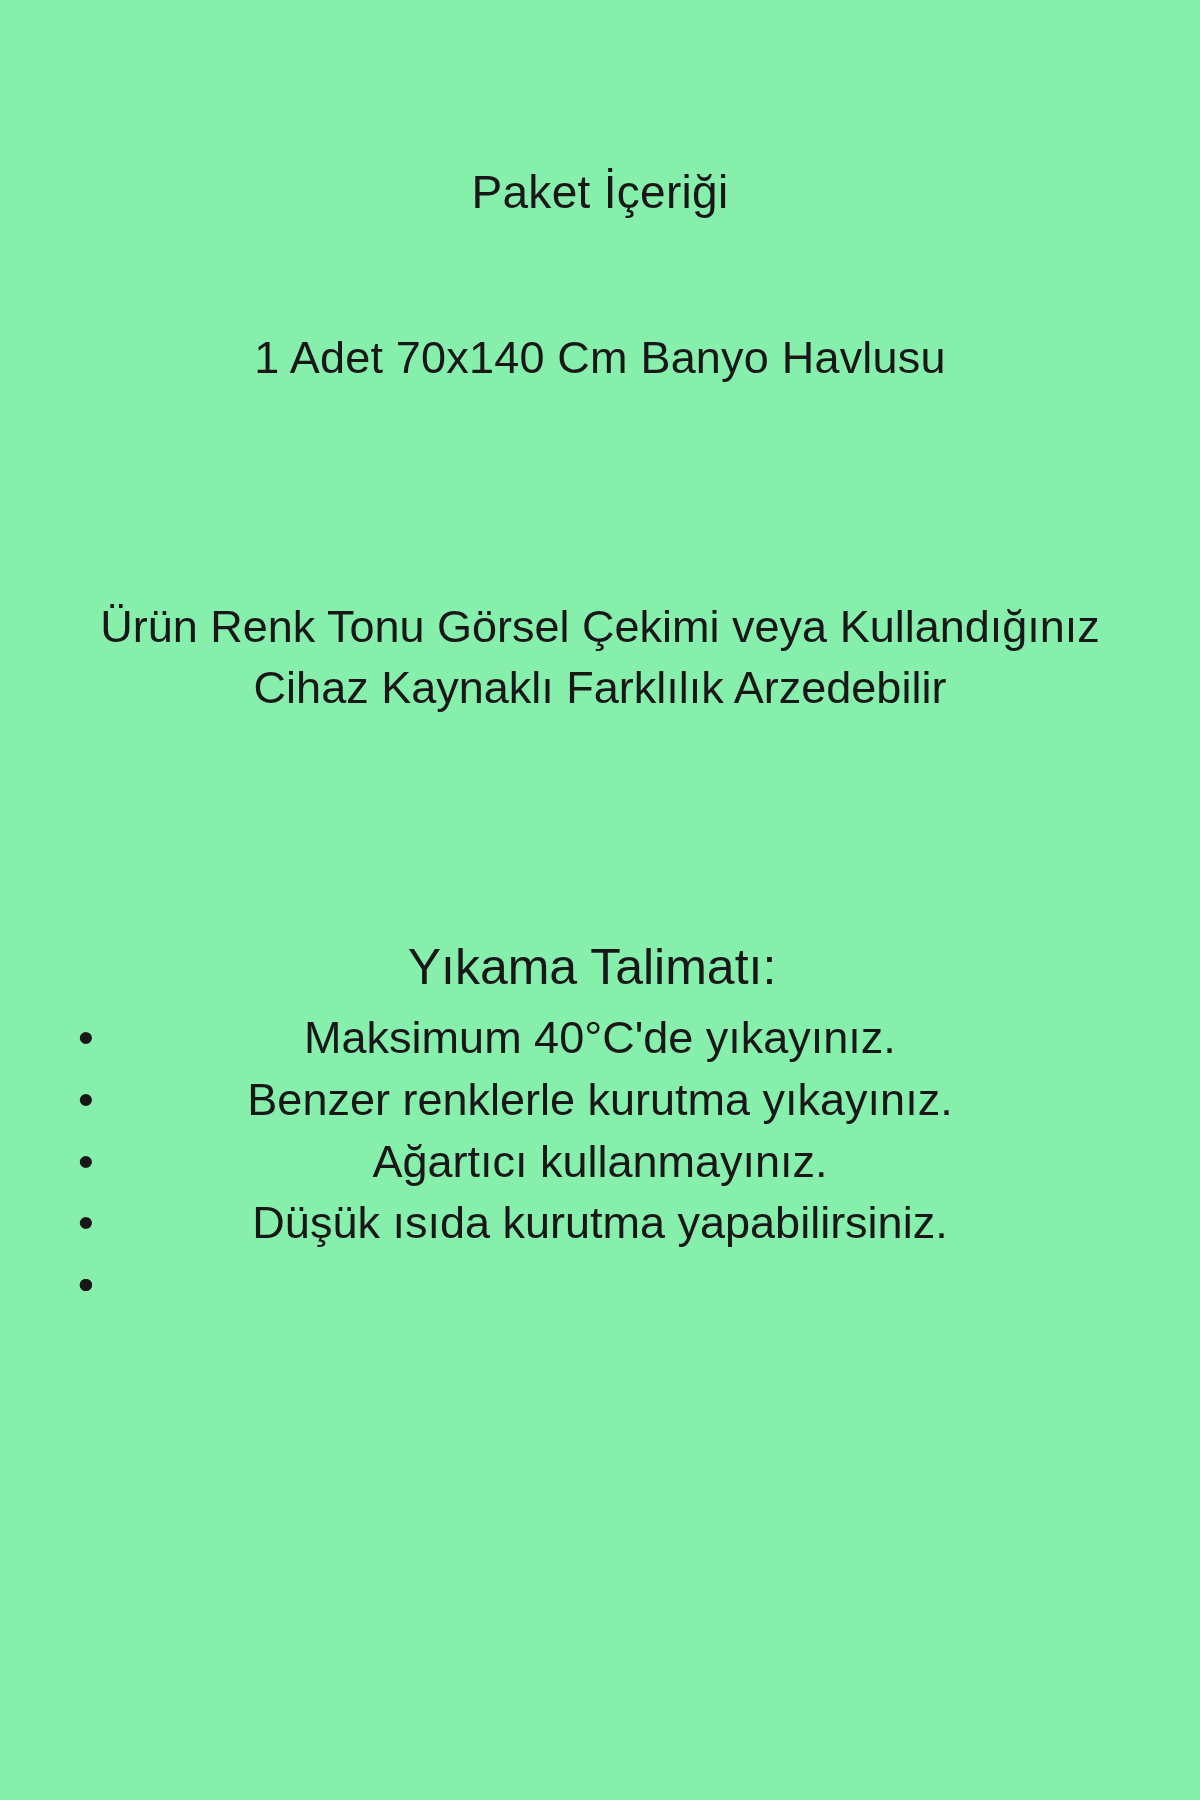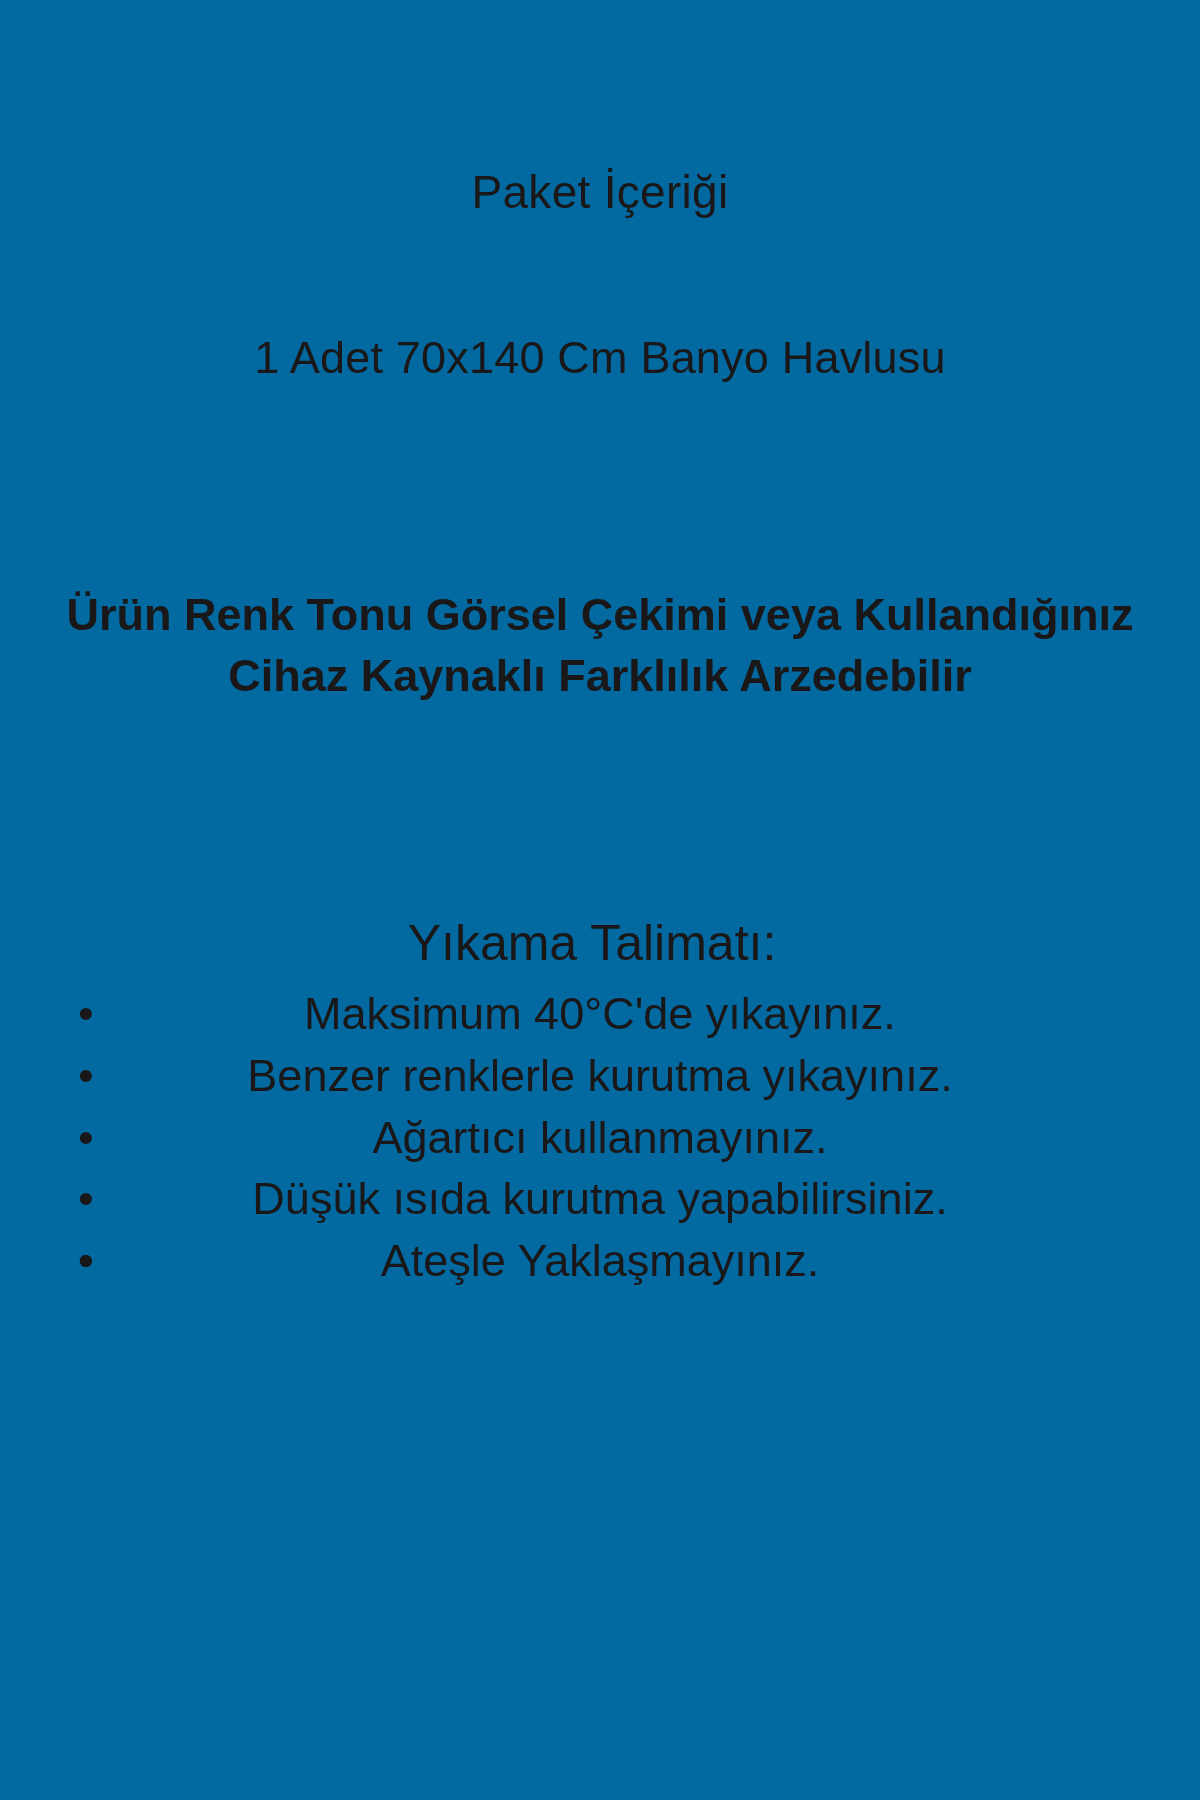--- a/index.html
+++ b/index.html
@@ -12,21 +12,21 @@
     background: #f7dfdd;
     font-family: "Liberation Sans", sans-serif;
     color: #1a1718;
     overflow: hidden;
   }
 
   .page {
     position: relative;
     width: 1200px;
     height: 1800px;
-    background: #0369a1;
+    background: #86efac;
     box-sizing: border-box;
     padding: 0 40px;
     display: flex;
     flex-direction: column;
     align-items: center;
   }
 
   .spacer-top { height: 165px; }
 
   .heading {
@@ -45,25 +45,25 @@
     font-weight: 400;
     line-height: 1.25;
     letter-spacing: 0.2px;
     margin: 0;
   }
 
   .gap-2 { height: 195px; }
 
   .disclaimer {
     font-size: 45px;
-    font-weight: 700;
+    font-weight: 400;
     line-height: 1.35;
     text-align: center;
     letter-spacing: 0px;
-    margin: 4px;
+    margin: 16px;
     max-width: 1140px;
   }
 
   .gap-3 { height: 200px; }
 
   .wash-title {
     font-size: 50px;
     font-weight: 400;
     line-height: 1.3;
     text-align: center;
@@ -138,17 +138,16 @@
       <span class="txt">Düşük ısıda kurutma yapabilirsiniz.</span>
     </li>
     <li>
       <span class="bullet">•</span>
     </li>
     <li>
       <span class="bullet">•</span>
     </li>
     <li>
       <span class="bullet">•</span>
-      <span class="txt">Ateşle Yaklaşmayınız.</span>
     </li>
   </ul>
 
 </div>
 
 </body></html>

